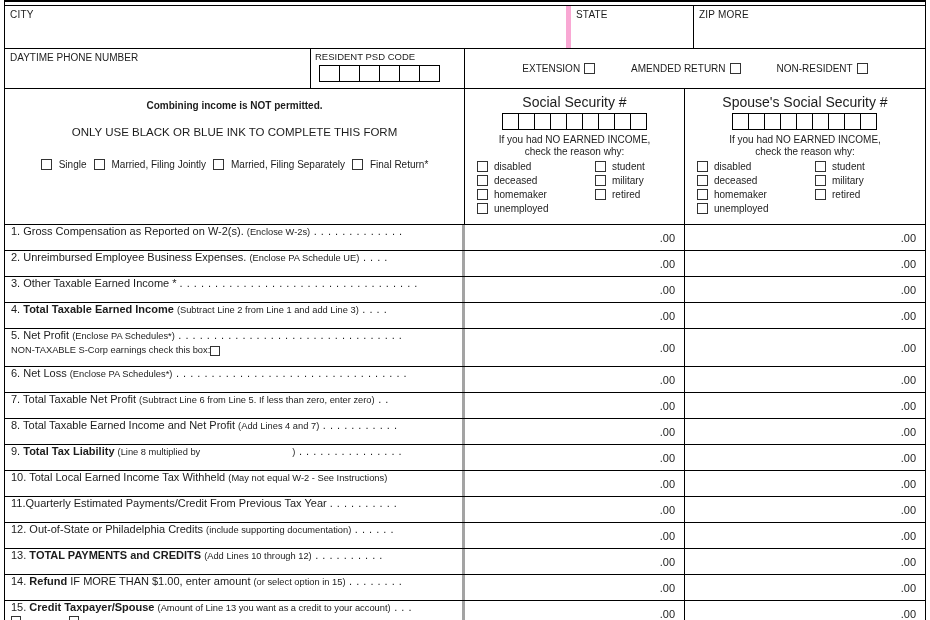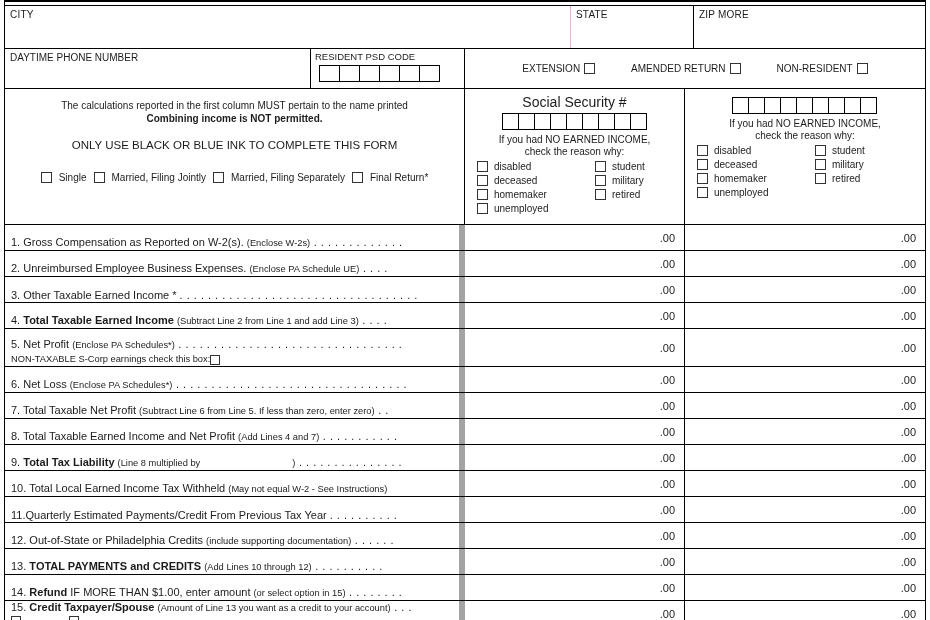--- a/index.html
+++ b/index.html
@@ -4,21 +4,21 @@
 <style>
   *{box-sizing:border-box;margin:0;padding:0}
   html,body{width:930px;height:620px;overflow:hidden;background:#fff;
     font-family:"Liberation Sans",sans-serif;color:#1c1c1c}
   body{position:relative}
   .form{position:absolute;left:4px;top:0;width:922px;border-left:1px solid #000;
     border-right:1px solid #000;border-top:2px solid #000;background:#fff}
   .strip{height:4px;border-bottom:1px solid #000}
   .r1{display:flex;height:43px;border-bottom:1px solid #000}
   .r1 .cell{padding:3px 5px;font-size:10px;letter-spacing:.2px}
-  .c-city{width:566px;border-right:1px solid #f9a8d4}
+  .c-city{width:566px;border-right:5px solid #f9a8d4}
   .c-state{width:123px;border-right:1px solid #000}
   .c-zip{flex:1}
   .r2{display:flex;height:40px;border-bottom:1px solid #000}
   .c-phone{width:306px;border-right:1px solid #000;padding:3px 5px;font-size:10px}
   .c-psd{width:154px;border-right:1px solid #000;padding:2px 4px;font-size:9.5px}
   .psd-boxes{display:flex;margin-top:3px;margin-left:5px}
   .box{width:21px;height:17px;border:1px solid #000;margin-left:-1px;background:#fff}
   .c-flags{flex:1;display:flex;align-items:center;justify-content:center;gap:36px;font-size:10px}
   .flag{display:flex;align-items:center;gap:4px}
   .cb{display:inline-block;width:11px;height:11px;border:1px solid #333;background:#fff;flex:none}
@@ -32,22 +32,22 @@
   .ssn-title{text-align:center;font-size:14px}
   .ssn-boxes{display:flex;justify-content:center;margin-top:3px}
   .sbox{width:17px;height:17px;border:1px solid #000;margin-left:-1px;background:#fff}
   .noinc{text-align:center;line-height:11.5px;margin-top:4px;font-size:10px}
   .reasons{display:flex;margin-top:4px;padding-left:12px}
   .rcol{display:flex;flex-direction:column;gap:3px}
   .rcol.left{width:118px}
   .ritem{display:flex;align-items:center;gap:6px}
   .lrow{display:flex;border-bottom:1px solid #000;height:26px}
   .lrow.tall{height:38px}
-  .ldesc{width:460px;border-right:6px solid #a3a3a3;padding-left:6px;display:flex;
-    flex-direction:column;justify-content:flex-end;font-size:11px;line-height:13px}
+  .ldesc{width:460px;border-right:3px solid #a3a3a3;padding-left:6px;display:flex;
+    flex-direction:column;justify-content:flex-start;font-size:11px;line-height:13px}
   .lmain .sm{font-size:9.3px}
   .lmain .b{font-weight:bold}
   .lmain .dot{letter-spacing:.5px}
   .gap{display:inline-block;width:92px}
   .lsub{font-size:9.3px;display:flex;align-items:center;gap:0;margin-top:1px}
   .lsub .cb{width:10px;height:10px}
   .lamt{width:220px;border-right:1px solid #000;display:flex;align-items:center;
     justify-content:flex-end;padding-right:9px;font-size:11px}
   .lamt.last{flex:1;border-right:none}
 </style>
@@ -95,21 +95,20 @@
       </div>
       <div class="flag">
         <span>NON-RESIDENT</span>
         <span class="cb"></span>
       </div>
     </div>
   </div>
 
   <div class="s3">
     <div class="instr">
-      <div>The calculations reported in the first column MUST pertain to the name printed</div>
       <div class="b">Combining income is NOT permitted.</div>
       <div class="ink">ONLY USE BLACK OR BLUE INK TO COMPLETE THIS FORM</div>
       <div class="filing">
         <span class="cb"></span>
         <span>Single</span>
         <span class="cb"></span>
         <span>Married, Filing Jointly</span>
         <span class="cb"></span>
         <span>Married, Filing Separately</span>
         <span class="cb"></span>
@@ -164,20 +163,21 @@
             </div>
           <div class="ritem">
               <span class="cb"></span>
               <span>retired</span>
             </div>
         </div>
       </div>
     </div>
 
     <div class="ssncol last">
+      <div class="ssn-title">Spouse's Social Security #</div>
       <div class="ssn-boxes">
         <div class="sbox"></div>
           <div class="sbox"></div>
           <div class="sbox"></div>
           <div class="sbox"></div>
           <div class="sbox"></div>
           <div class="sbox"></div>
           <div class="sbox"></div>
           <div class="sbox"></div>
           <div class="sbox"></div>

